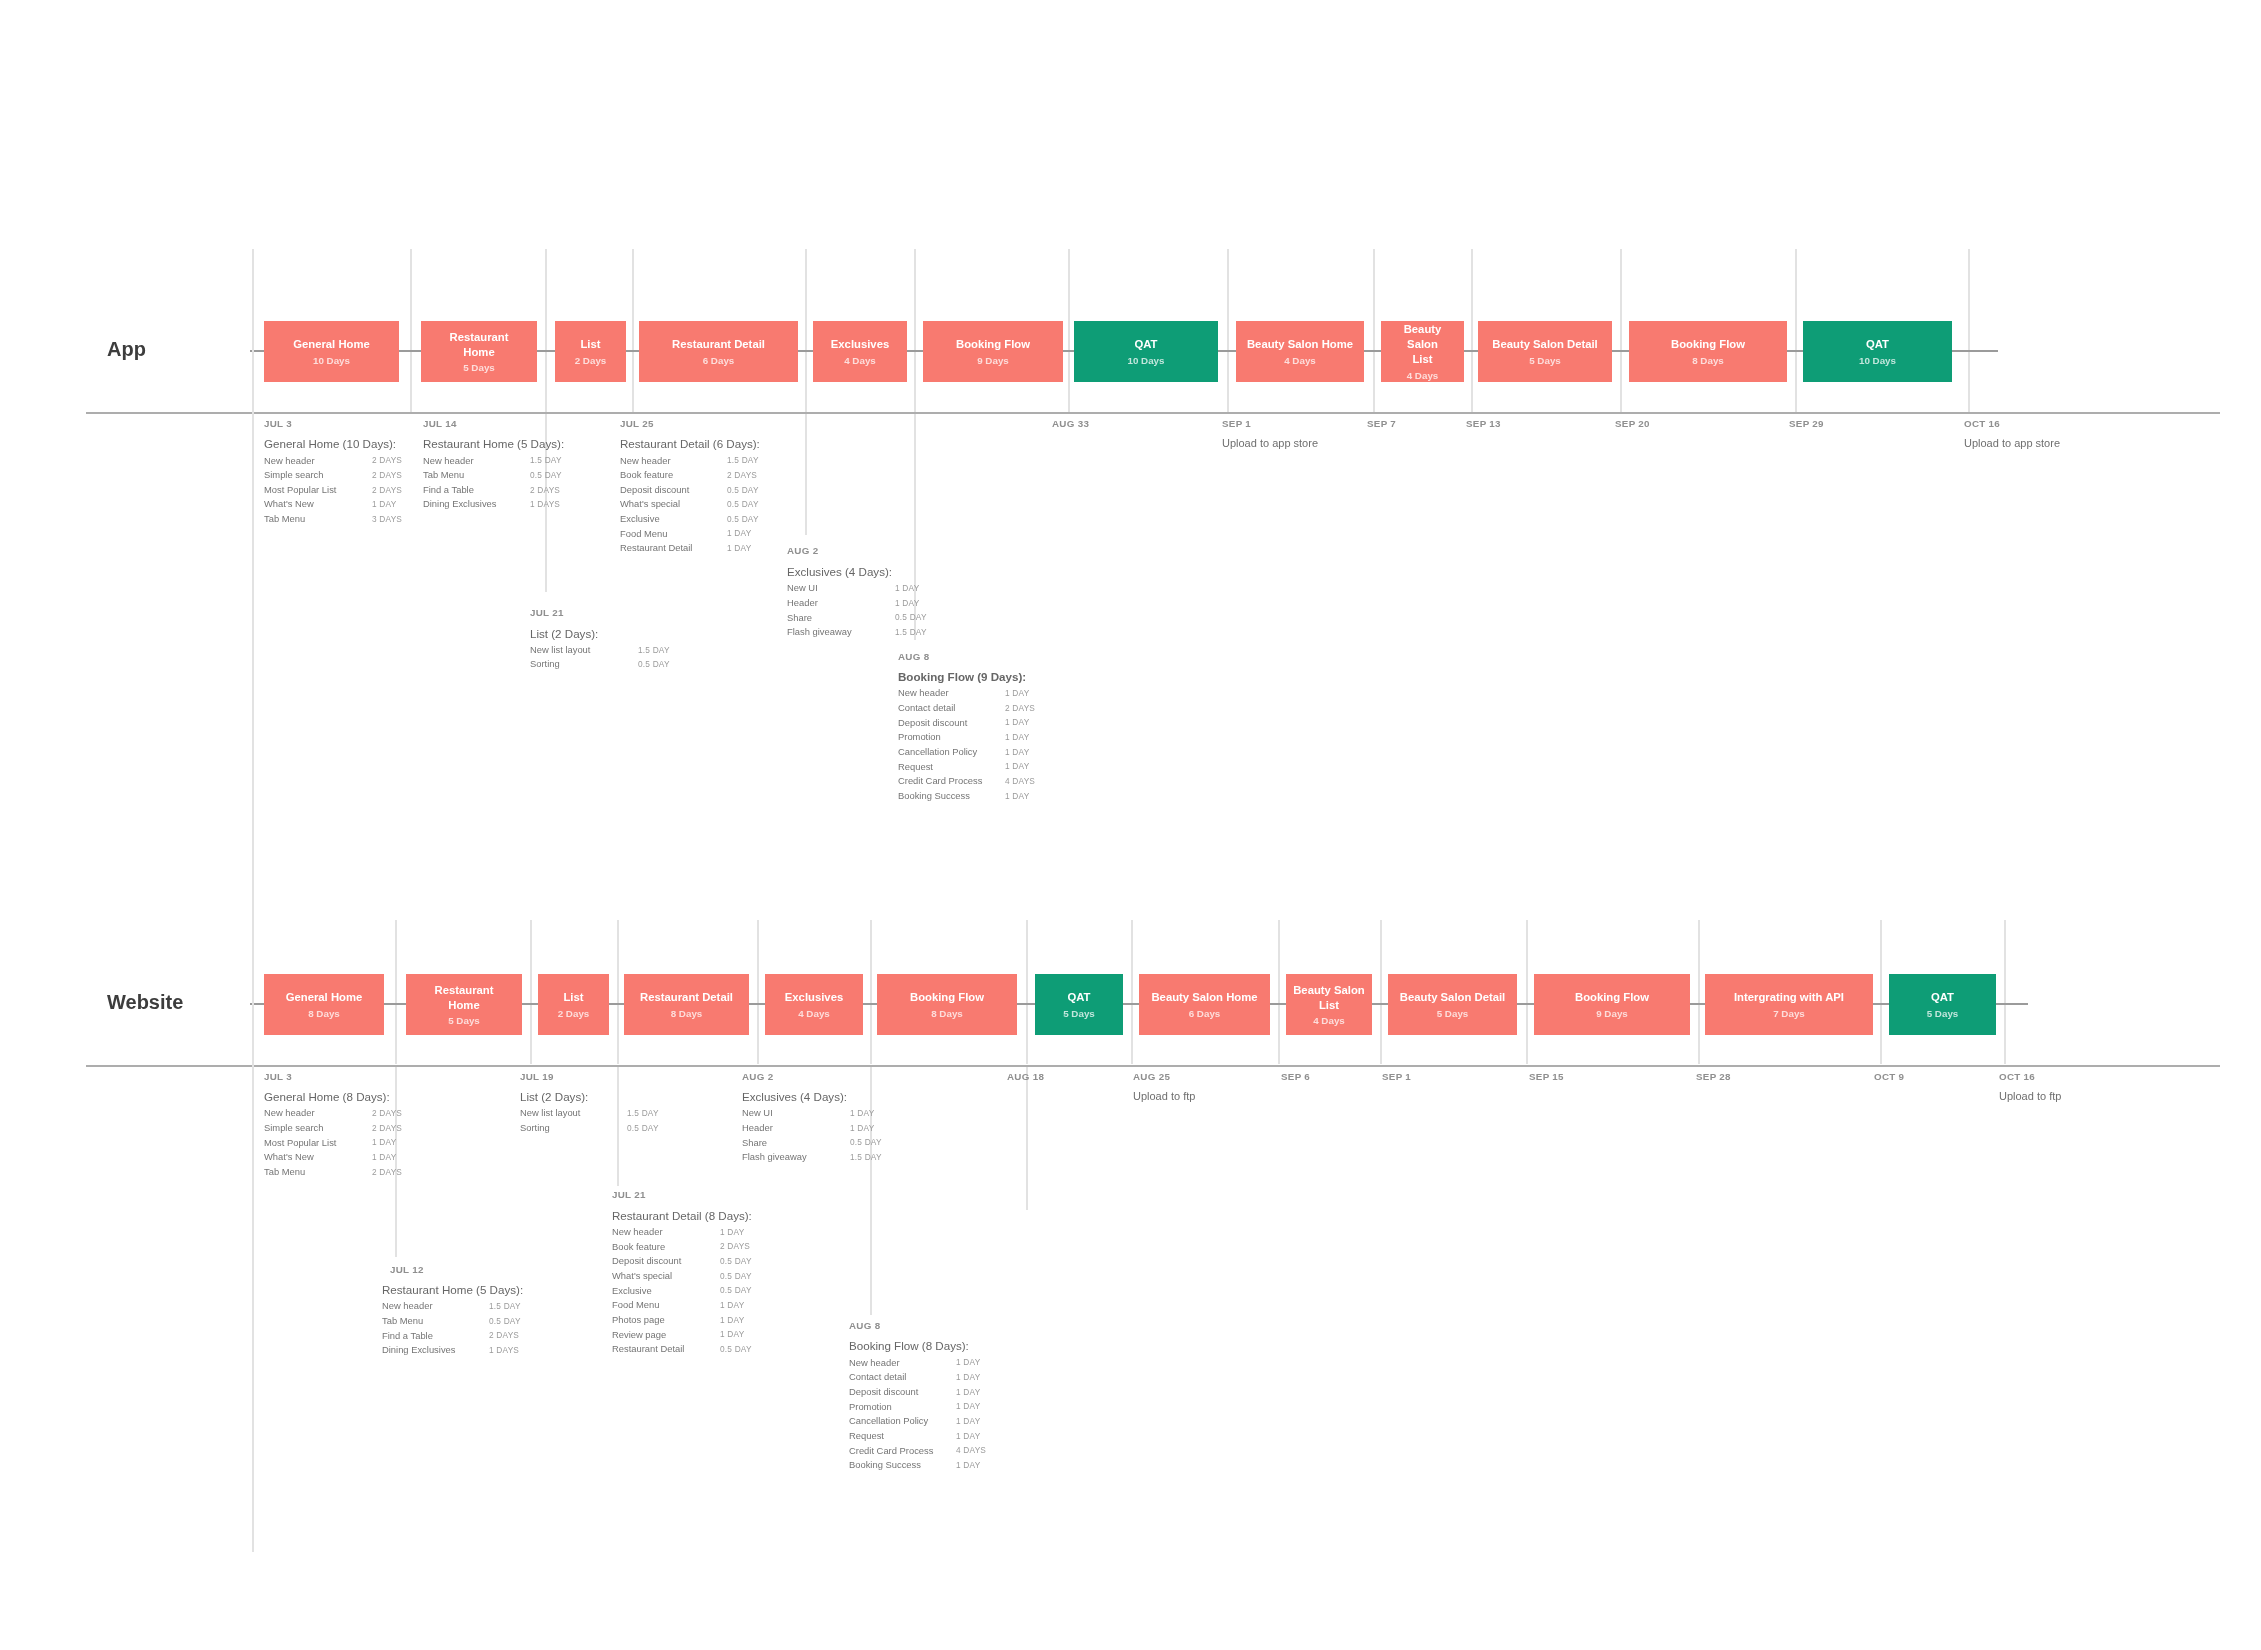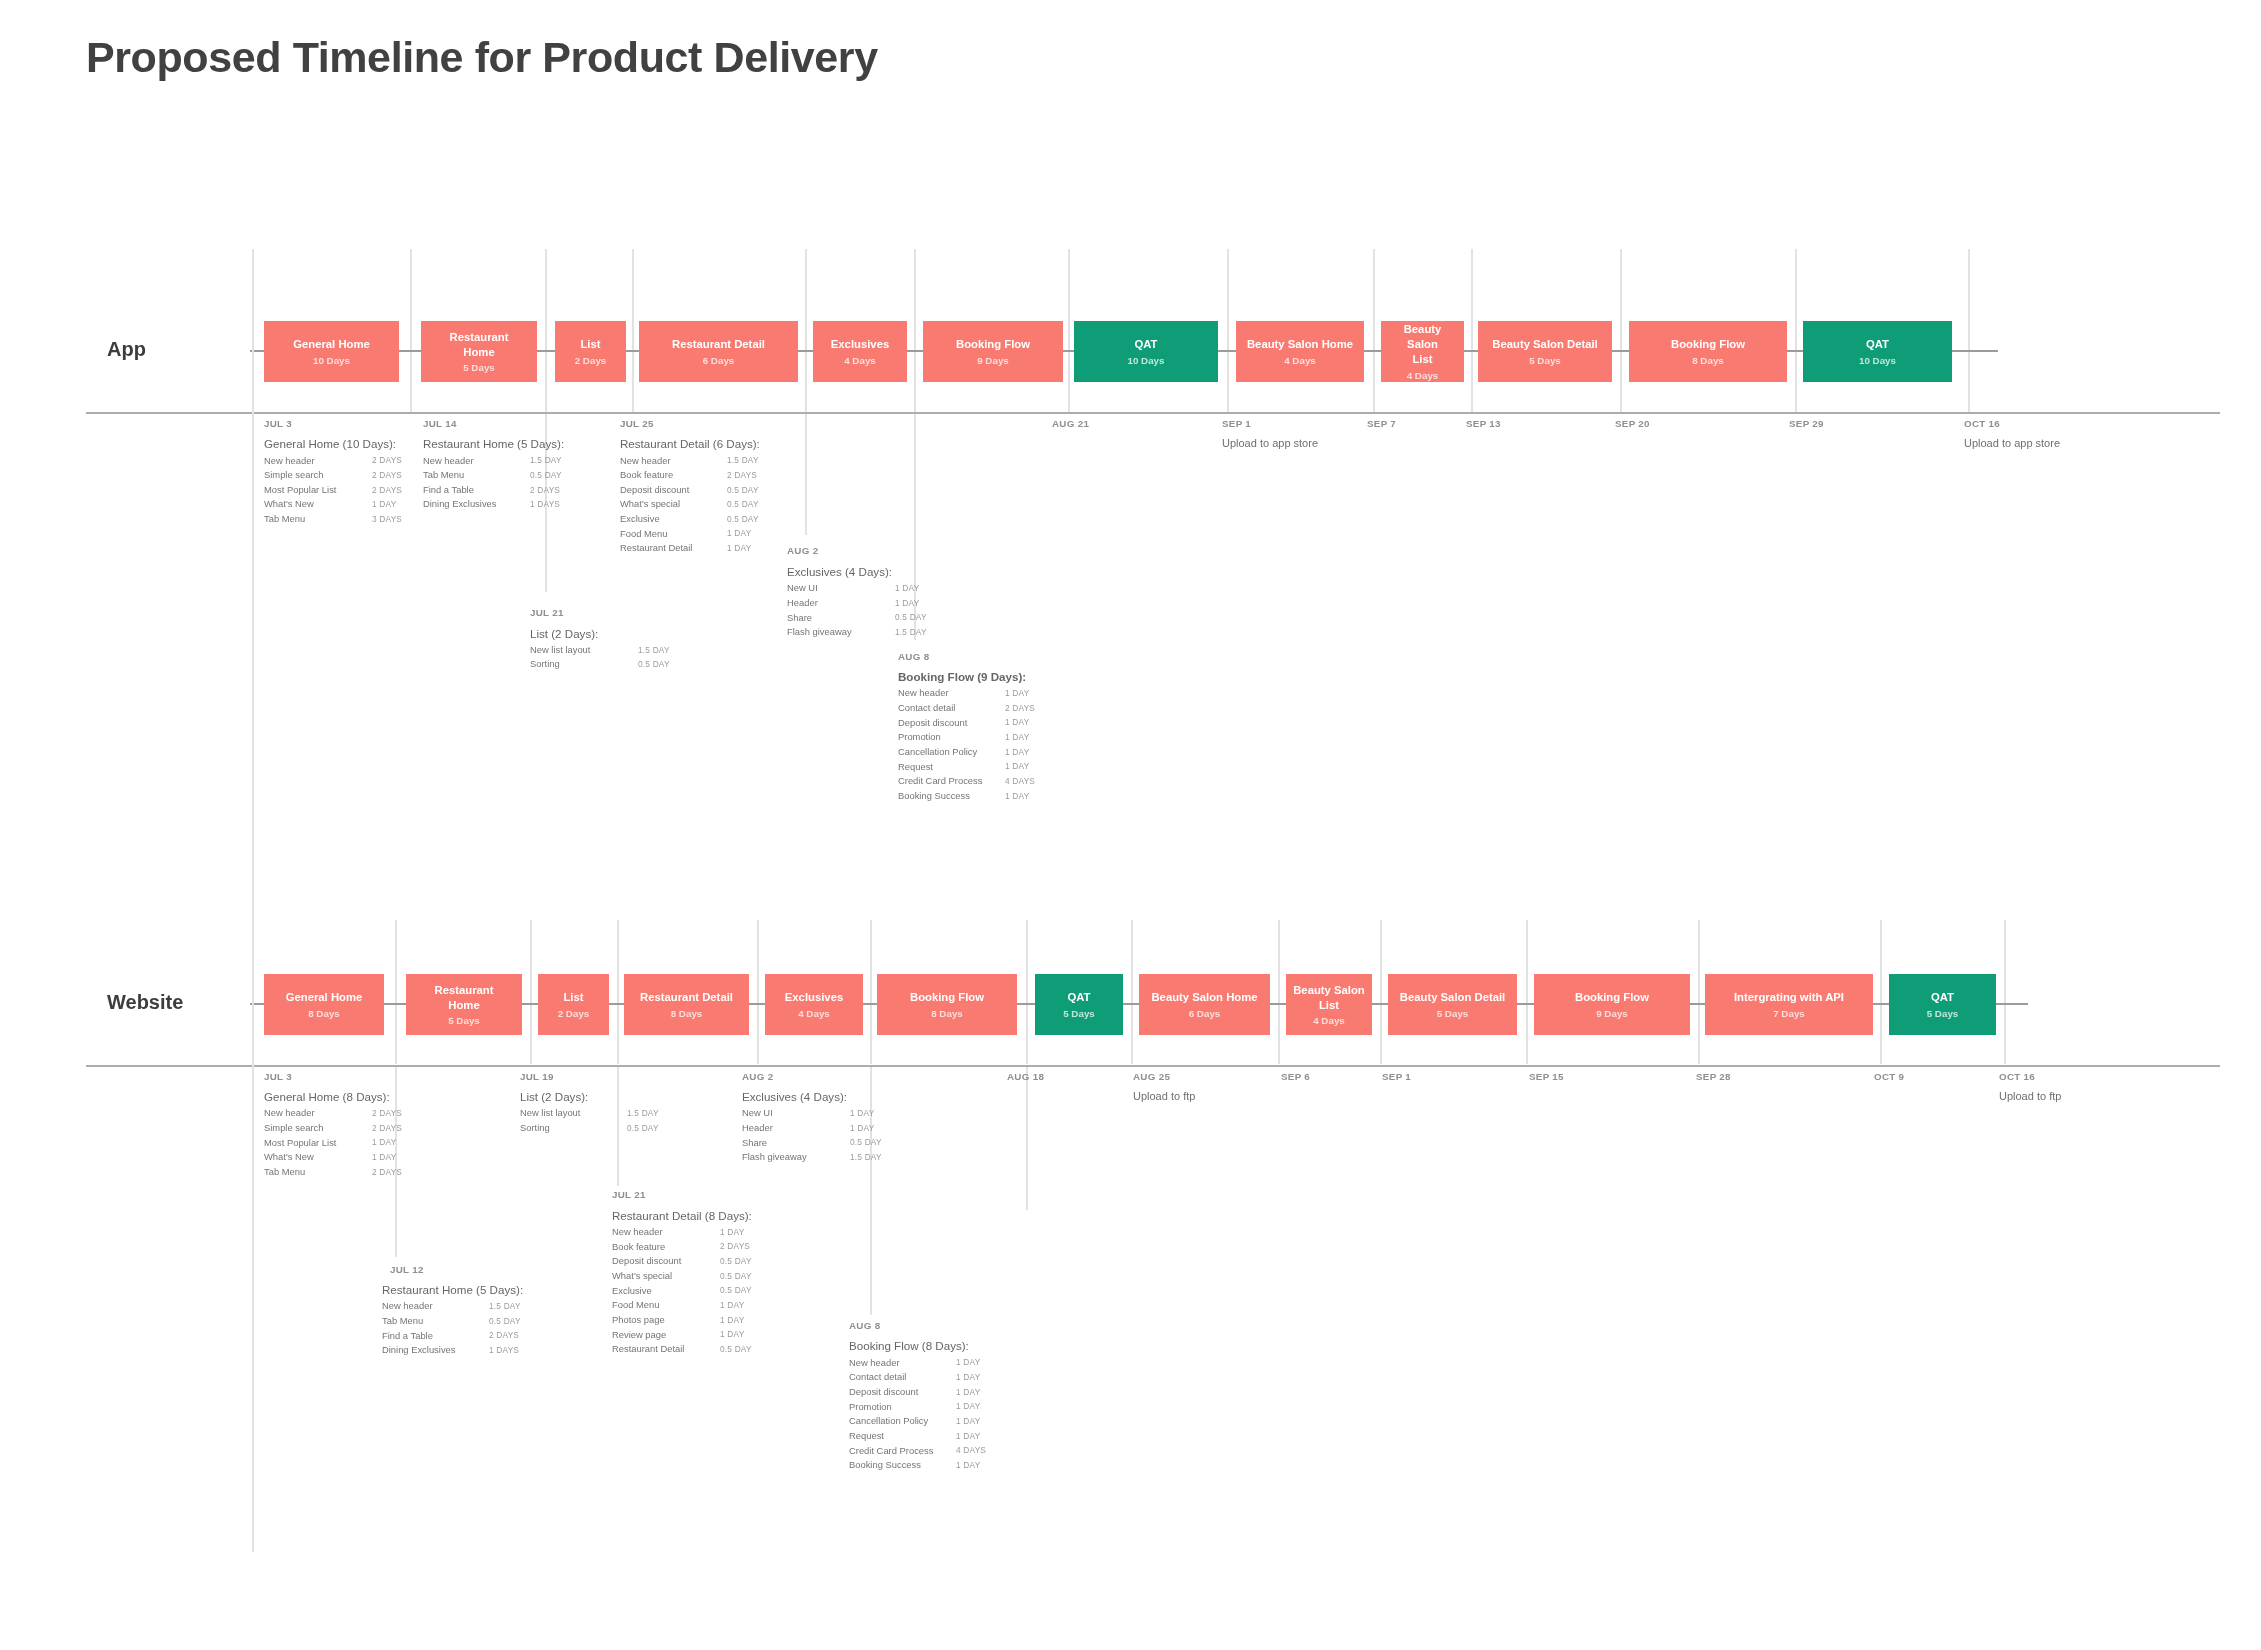--- a/index.html
+++ b/index.html
@@ -18,21 +18,20 @@
   .date{position:absolute;font-size:9.8px;font-weight:700;color:#8f8f8f;letter-spacing:0.3px;white-space:nowrap;}
   .note{position:absolute;font-size:11px;color:#6f6f6f;white-space:nowrap;}
   .dtitle{position:absolute;font-size:11.6px;color:#666666;white-space:nowrap;}
   .iname{position:absolute;font-size:9.4px;color:#757575;white-space:nowrap;}
   .ival{position:absolute;font-size:8.3px;color:#9b9b9b;letter-spacing:0.2px;white-space:nowrap;}
 </style>
 </head>
 <body>
 
 <div id="canvas">
-  <div class="page-title">Proposed Timeline for Product Delivery</div>
 <div class="vline" style="left: 410px; top: 249px; height: 163px;"></div>
     <div class="vline" style="left: 545px; top: 249px; height: 163px;"></div>
     <div class="vline" style="left: 632px; top: 249px; height: 163px;"></div>
     <div class="vline" style="left: 805px; top: 249px; height: 163px;"></div>
     <div class="vline" style="left: 914px; top: 249px; height: 163px;"></div>
     <div class="vline" style="left: 1068px; top: 249px; height: 163px;"></div>
     <div class="vline" style="left: 1227px; top: 249px; height: 163px;"></div>
     <div class="vline" style="left: 1373px; top: 249px; height: 163px;"></div>
     <div class="vline" style="left: 1471px; top: 249px; height: 163px;"></div>
     <div class="vline" style="left: 1620px; top: 249px; height: 163px;"></div>
@@ -87,21 +86,21 @@
     </div>
     <div class="block" style="left: 1629px; top: 321px; width: 158px; height: 61px; background: rgb(248, 122, 112);">
       <div class="bname">Booking Flow</div>
       <div class="bdays">8 Days</div>
     </div>
     <div class="block" style="left: 1803px; top: 321px; width: 149px; height: 61px; background: rgb(14, 157, 118);">
       <div class="bname">QAT</div>
       <div class="bdays">10 Days</div>
     </div>
     <div class="axisline" style="left: 86px; top: 412px; width: 2134px;"></div>
-    <div class="date" style="left: 1052px; top: 418px;">AUG 21</div>
+    <div class="date" style="left: 1052px; top: 418px;">AUG 33</div>
     <div class="date" style="left: 1222px; top: 418px;">SEP 1</div>
     <div class="note" style="left: 1222px; top: 437px;">Upload to app store</div>
     <div class="date" style="left: 1367px; top: 418px;">SEP 7</div>
     <div class="date" style="left: 1466px; top: 418px;">SEP 13</div>
     <div class="date" style="left: 1615px; top: 418px;">SEP 20</div>
     <div class="date" style="left: 1789px; top: 418px;">SEP 29</div>
     <div class="date" style="left: 1964px; top: 418px;">OCT 16</div>
     <div class="note" style="left: 1964px; top: 437px;">Upload to app store</div>
     <div class="date" style="left: 264px; top: 418px;">JUL 3</div>
     <div class="dtitle" style="left: 264px; top: 437px;">General Home (10 Days):</div>

